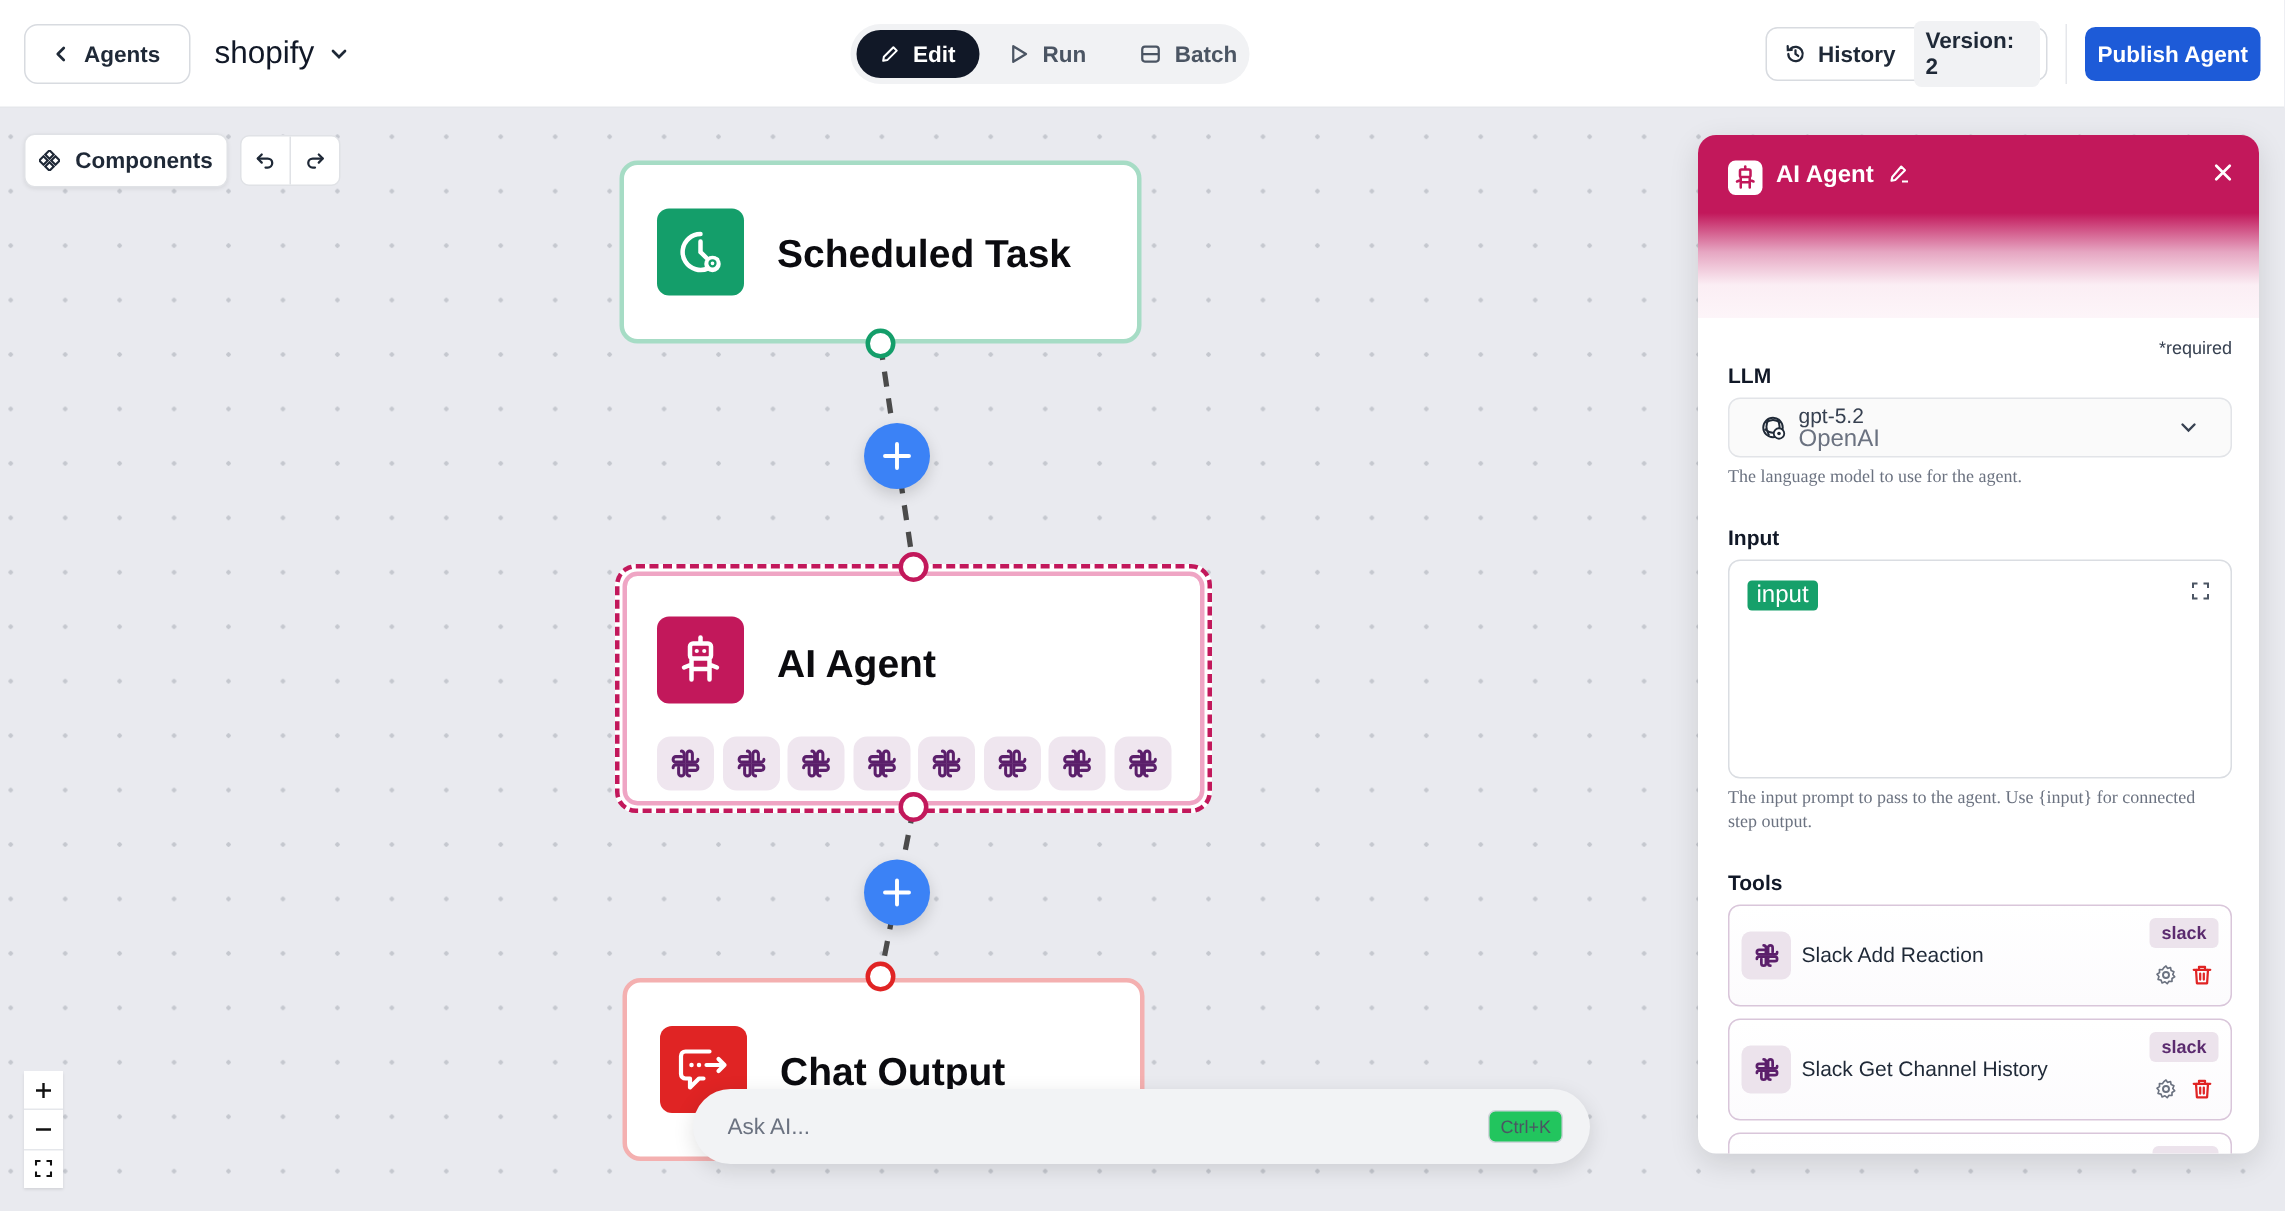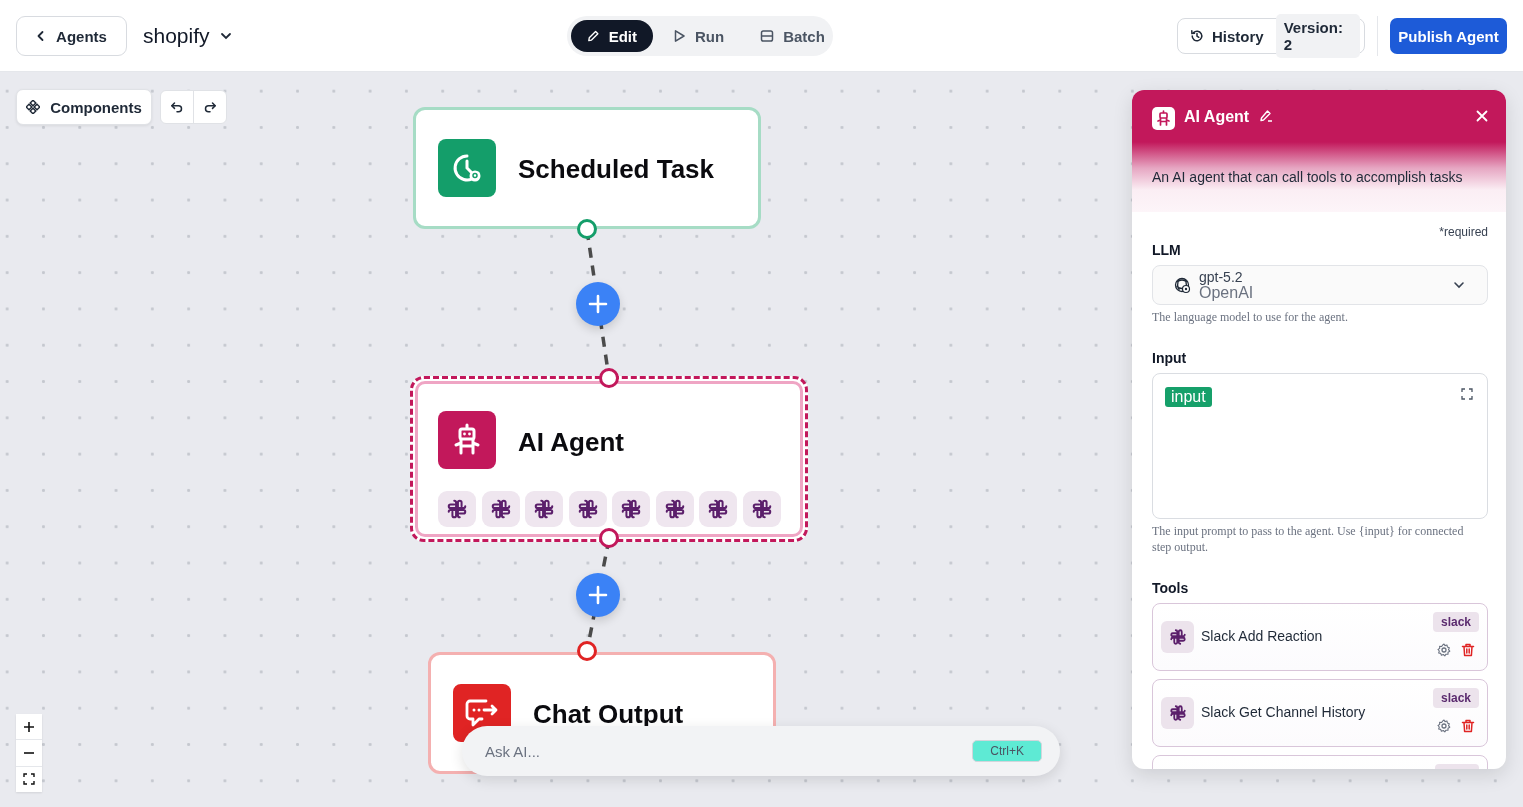--- a/index.html
+++ b/index.html
@@ -32,37 +32,37 @@
   .undo-group > div { flex: 1; display: flex; align-items: center; justify-content: center; cursor: pointer; }
   .undo-group > div:first-child { border-right: 1px solid #e0e2e6; }
 
   
   .node { position: absolute; background: #fff; border-radius: 12px; }
   .node-icon { position: absolute; width: 58px; height: 58px; border-radius: 8px; display: flex; align-items: center; justify-content: center; }
   .node-title { position: absolute; font-size: 26px; font-weight: 700; color: #0b0b0f; white-space: nowrap; }
   .node-sched { left: 413px; top: 107px; width: 348px; height: 122px; border: 3px solid #a6dcc5; }
   .node-agent { left: 410px; top: 376px; width: 398px; height: 166px; border: 3px dashed #c2185b; border-radius: 14px; padding: 2px; }
   .node-agent-inner { position: absolute; left: 2px; top: 2px; right: 2px; bottom: 2px; border: 3px solid #efa5c4; border-radius: 10px; background: #fff; }
-  .node-chat { left: 428px; top: 652px; width: 348px; height: 122px; border: 3px solid #f4b0b0; }
+  .node-chat { left: 415px; top: 652px; width: 348px; height: 122px; border: 3px solid #f4b0b0; }
 
   .tool-chip { position: absolute; top: 107px; width: 38px; height: 36px; border-radius: 9px; background: #efe6ef; display: flex; align-items: center; justify-content: center; }
 
   .handle { position: absolute; width: 20px; height: 20px; border-radius: 50%; background: #fff; border: 3px solid; }
   .plus-btn { position: absolute; width: 44px; height: 44px; border-radius: 50%; background: #3b82f6; display: flex; align-items: center; justify-content: center; box-shadow: 0 4px 10px rgba(0,0,0,0.15); cursor: pointer; }
 
   
   .zoom-ctrl { position: absolute; left: 16px; top: 714px; width: 26px; height: 78px; background: #fff; box-shadow: 0 1px 2px rgba(0,0,0,0.1); display: flex; flex-direction: column; }
   .zoom-ctrl > div { flex: 1; display: flex; align-items: center; justify-content: center; border-bottom: 1px solid #e5e7eb; cursor: pointer; }
   .zoom-ctrl > div:last-child { border-bottom: none; }
 
   
   .ask-ai { position: absolute; left: 462px; top: 726px; width: 598px; height: 50px; background: #f2f3f5; border-radius: 25px; box-shadow: 0 4px 14px rgba(0,0,0,0.12); display: flex; align-items: center; padding: 0 18px 0 23px; }
   .ask-ai input { flex: 1; border: none; background: transparent; font-size: 15px; color: #374151; outline: none; font-family: "Liberation Sans", sans-serif; }
   .ask-ai input::placeholder { color: #6b7280; }
-  .kbd { border: 1px solid #d1d5db; background: #5eead4; border-radius: 5px; font-size: 12px; color: #4b5563; padding: 3px 17px; }
+  .kbd { border: 1px solid #d1d5db; background: #22c55e; border-radius: 5px; font-size: 12px; color: #4b5563; padding: 3px 7px; }
 
   
   .panel { position: absolute; left: 1132px; top: 90px; width: 374px; height: 679px; background: #fff; border-radius: 12px; box-shadow: 0 6px 20px rgba(0,0,0,0.12); overflow: hidden; }
   .panel-head { height: 122px; background: linear-gradient(180deg, #c2185b 0px, #c2185b 52px, #e6a6c2 78px, #fbeef4 100px, #fdf5f9 122px); position: relative; }
   .panel-head-icon { position: absolute; left: 20px; top: 17px; width: 23px; height: 23px; border-radius: 5px; background: #fff; display: flex; align-items: center; justify-content: center; }
   .panel-title { position: absolute; left: 52px; top: 18px; color: #fff; font-size: 16px; font-weight: 700; }
   .panel-edit { position: absolute; left: 127px; top: 19px; cursor: pointer; }
   .panel-close { position: absolute; right: 18px; top: 18px; cursor: pointer; }
   .panel-desc { position: absolute; left: 20px; top: 79px; font-size: 14px; color: #1f2937; }
   .panel-body { position: absolute; left: 20px; top: 122px; width: 336px; }
@@ -347,21 +347,20 @@
       <svg width="14" height="14" viewBox="0 0 14 14">
           <path d="M8.5 2 L11 4.5 L4.5 11 L2 11.5 L2.5 9 Z" stroke="#fff" stroke-width="1.4" fill="none" stroke-linejoin="round"></path>
           <path d="M9 12 L13 12" stroke="#fff" stroke-width="1.4"></path>
         </svg>
     </div>
     <div class="panel-close">
       <svg width="12" height="12" viewBox="0 0 12 12">
           <path d="M1.5 1.5 L10.5 10.5 M10.5 1.5 L1.5 10.5" stroke="#fff" stroke-width="1.8" stroke-linecap="round"></path>
         </svg>
     </div>
-    <div class="panel-desc">An AI agent that can call tools to accomplish tasks</div>
   </div>
 
   <div class="panel-body">
     <div class="required">*required</div>
 
     <div class="field-label" style="top:30px;">LLM</div>
     <div class="select">
       <svg width="18" height="18" viewBox="0 0 18 18">
           <g fill="none" stroke="#1f2937" stroke-width="1.3">
             <circle cx="9" cy="9" r="6.5"></circle>

